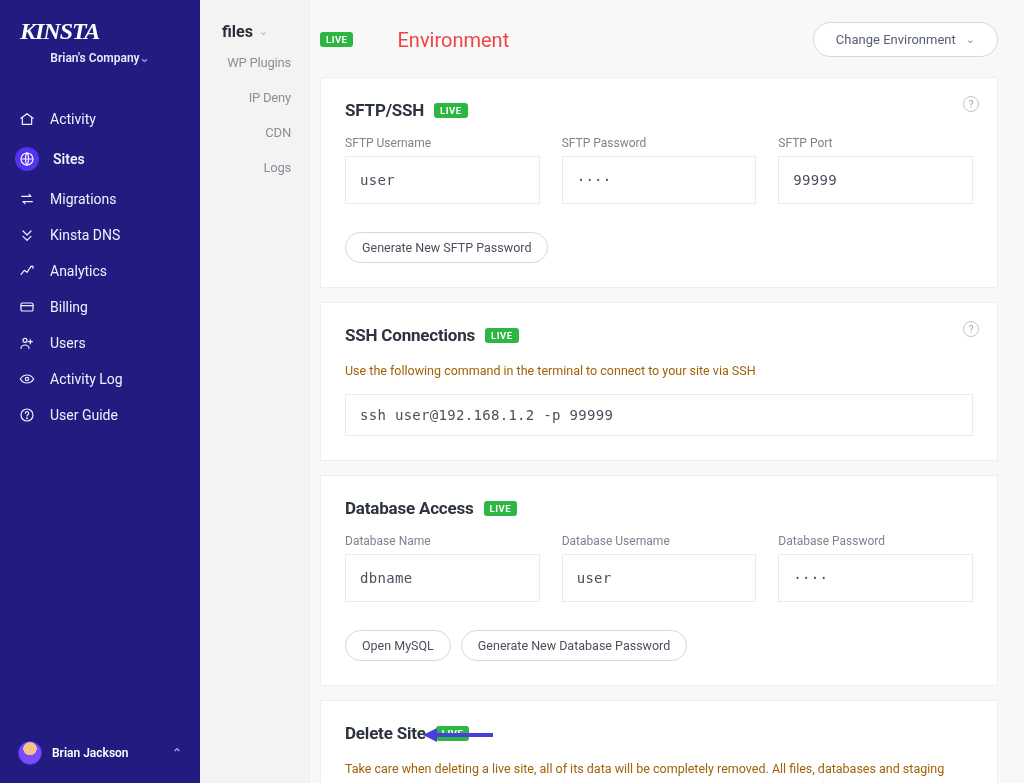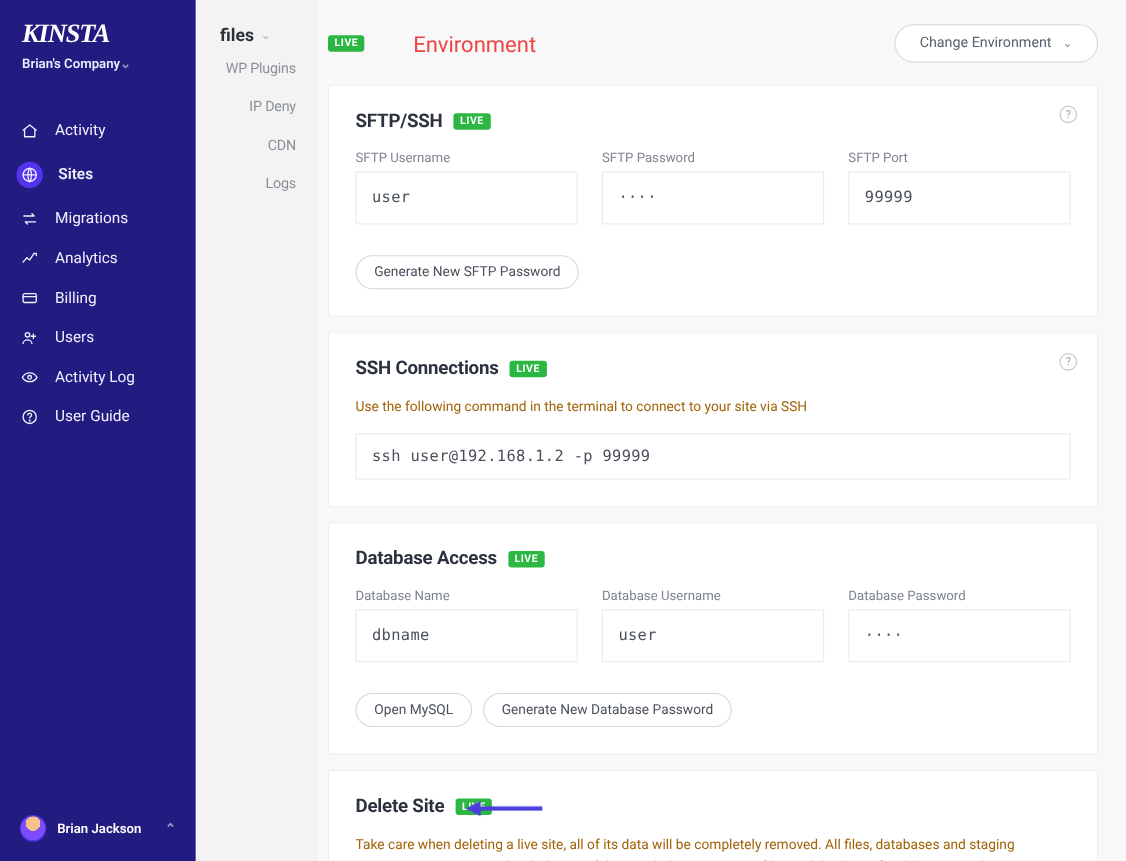--- a/index.html
+++ b/index.html
@@ -1,21 +1,21 @@
 <!DOCTYPE html>
 <html><head>
 <meta charset="utf-8">
 <style>
   * { box-sizing: border-box; margin: 0; padding: 0; font-family: -apple-system, BlinkMacSystemFont, "Segoe UI", Roboto, "Helvetica Neue", Arial, sans-serif; }
   body { width: 1024px; height: 783px; overflow: hidden; background: #f8f8f8; display: flex; position: relative; }
 
   
-  .sidebar { width: 178px; background: #231c80; color: #fff; display: flex; flex-direction: column; flex-shrink: 0; }
+  .sidebar { width: 200px; background: #231c80; color: #fff; display: flex; flex-direction: column; flex-shrink: 0; }
   .brand { padding: 18px 20px 4px 20px; font-family: Georgia, "Times New Roman", serif; font-size: 24px; font-weight: 600; letter-spacing: -1px; font-style: italic; }
-  .company { padding: 2px 20px 6px 20px; font-size: 12px; font-weight: 600; display: flex; align-items: center; justify-content: flex-start; color: #eceaff; }
+  .company { padding: 2px 20px 6px 20px; font-size: 12px; font-weight: 600; display: flex; align-items: center; justify-content: center; color: #eceaff; }
   .company .chev { opacity: .55; }
   .nav { margin-top: 30px; display: flex; flex-direction: column; }
   .nav-item { display: flex; align-items: center; gap: 14px; padding: 10px 18px; font-size: 14px; cursor: pointer; color: #f1f0ff; position: relative; }
   .nav-item .icon { width: 18px; display: inline-flex; justify-content: center; font-size: 14px; }
   .nav-item.active .icon { background: #5333ed; width: 24px; height: 24px; border-radius: 50%; display: inline-flex; align-items: center; justify-content: center; margin-left: -3px; }
   .nav-item.active { font-weight: 600; }
   .spacer { flex: 1; }
   .user-row { display: flex; align-items: center; gap: 10px; padding: 18px 18px; font-size: 12px; font-weight: 600; }
   .avatar { width: 24px; height: 24px; border-radius: 50%; background: radial-gradient(circle at 50% 30%, #f6c28b 0 35%, #7b4dff 36% 100%); border: 1.5px solid #5333ed; }
 
@@ -93,20 +93,29 @@
           <svg class="ic" viewBox="0 0 24 24">
             <path d="M4 8h14l-3-3"></path>
             <path d="M20 16H6l3 3"></path>
           </svg>
         </span>
       <span>Migrations</span>
     </div>
     <div class="nav-item">
       <span class="icon">
           <svg class="ic" viewBox="0 0 24 24">
+            <path d="M6 6l6 6 6-6"></path>
+            <path d="M6 14l6 6 6-6"></path>
+          </svg>
+        </span>
+      <span>Kinsta DNS</span>
+    </div>
+    <div class="nav-item">
+      <span class="icon">
+          <svg class="ic" viewBox="0 0 24 24">
             <path d="M3 17l5-6 4 3 6-9"></path>
             <path d="M18 5h3v3"></path>
           </svg>
         </span>
       <span>Analytics</span>
     </div>
     <div class="nav-item">
       <span class="icon">
           <svg class="ic" viewBox="0 0 24 24">
             <rect x="3" y="6" width="18" height="12" rx="2"></rect>

